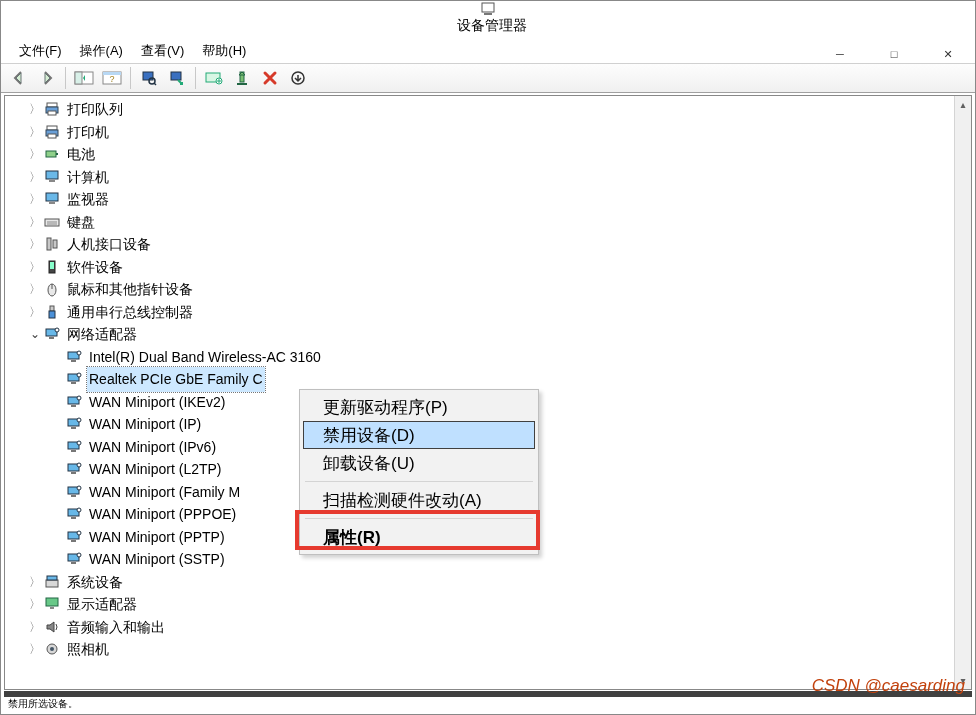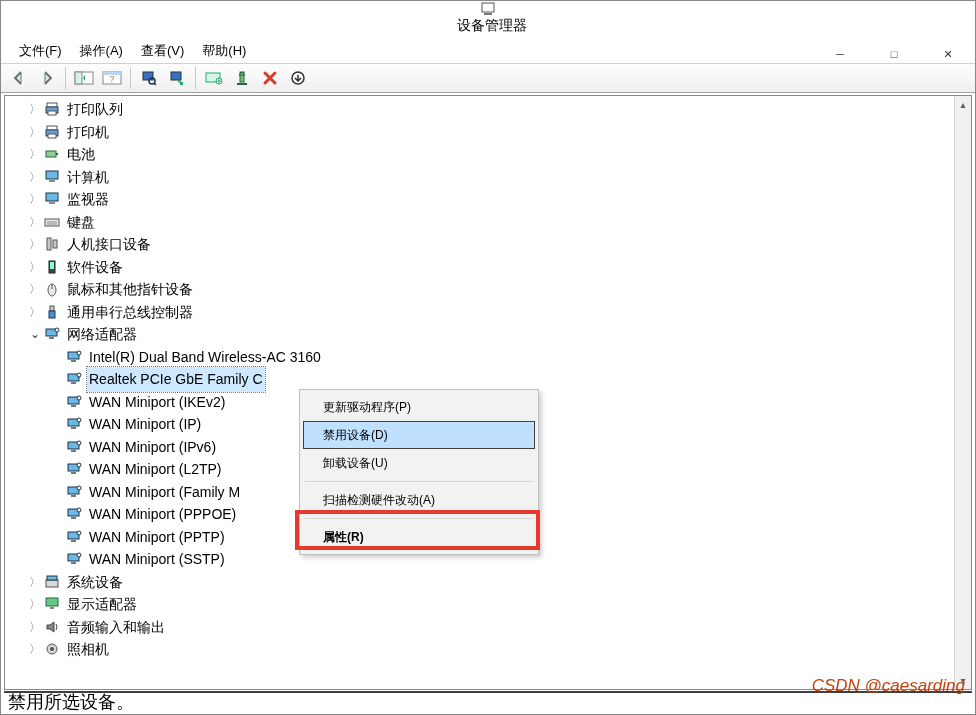--- a/index.html
+++ b/index.html
@@ -94,21 +94,21 @@
   .label-span { padding: 1px 2px; }
   
   .ctxmenu {
     position:absolute;
     left:298px; top:388px;
     width:240px;
     background:#f2f2f2;
     border:1px solid #bfbfbf;
     box-shadow: 3px 3px 4px rgba(0,0,0,.18);
     padding: 3px;
-    font-size:12px;
+    font-size:17px;
     z-index:10;
   }
   .ctx-item {
     height:28px; display:flex;align-items:center;
     padding-left:20px;
   }
   .ctx-item.hovered { background:#bfe0ff; border:1px solid #404040; padding-left:19px; height:28px; }
   .ctx-sep { height:1px; background:#d4d4d4; margin:4px 2px; }
   .ctx-item.bold { font-weight:bold; }
   
@@ -117,22 +117,22 @@
     left:294px; top:509px;
     width:245px; height:40px;
     border:4px solid #e63a2f;
     z-index:20;
     pointer-events:none;
   }
   
   .statusbar {
     position:absolute; left:3px; right:3px; bottom:3px; height:20px;
     display:flex; align-items:center; padding-left:4px;
-    font-size:18px;
-    border-top:2px solid #404040;
+    font-size:10px;
+    border-top:6px solid #404040;
   }
   .watermark {
     position:absolute; right:10px; bottom:18px;
     color:#c2410c; font-size:17px; font-style:italic;
     pointer-events:none; z-index:30;
     font-family: "Segoe UI", sans-serif;
   }
 </style>
 </head>
 <body>

